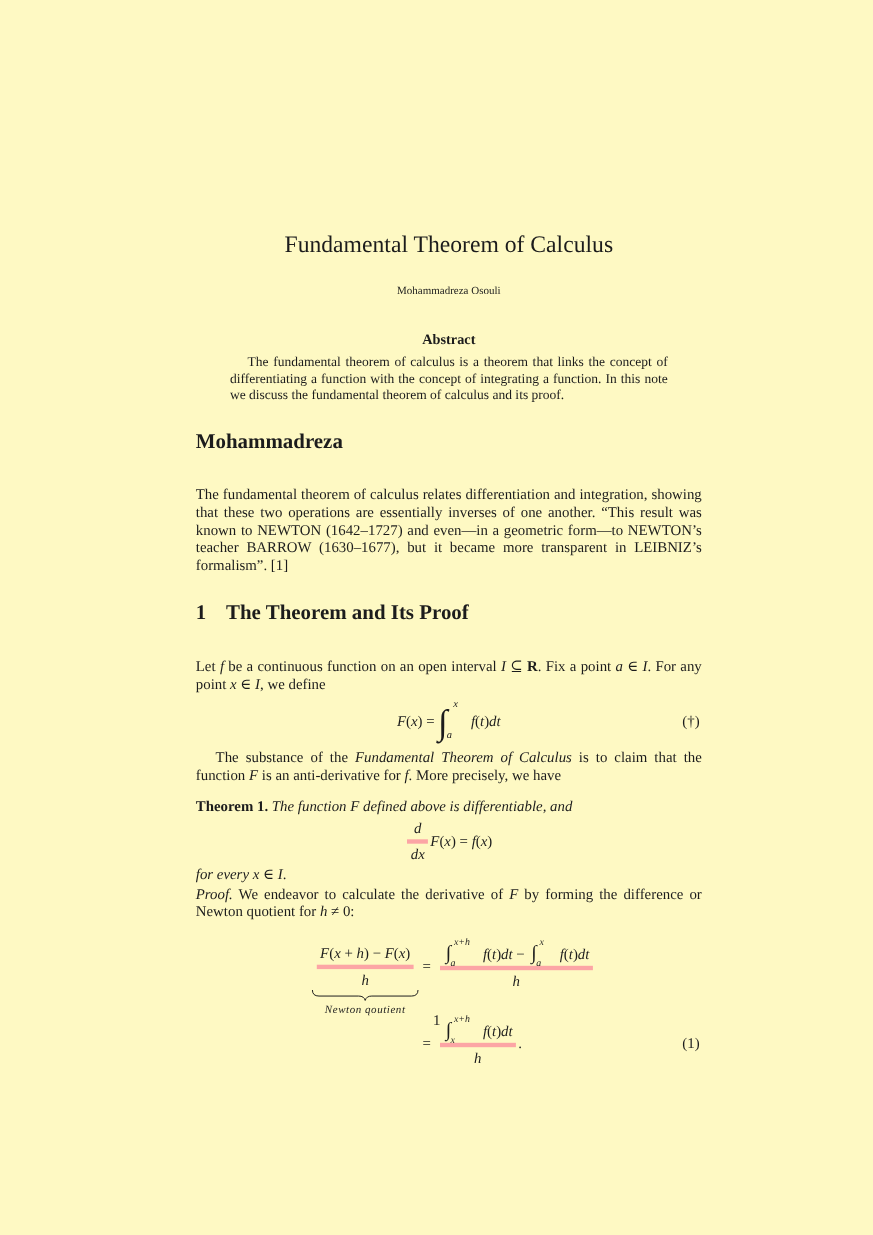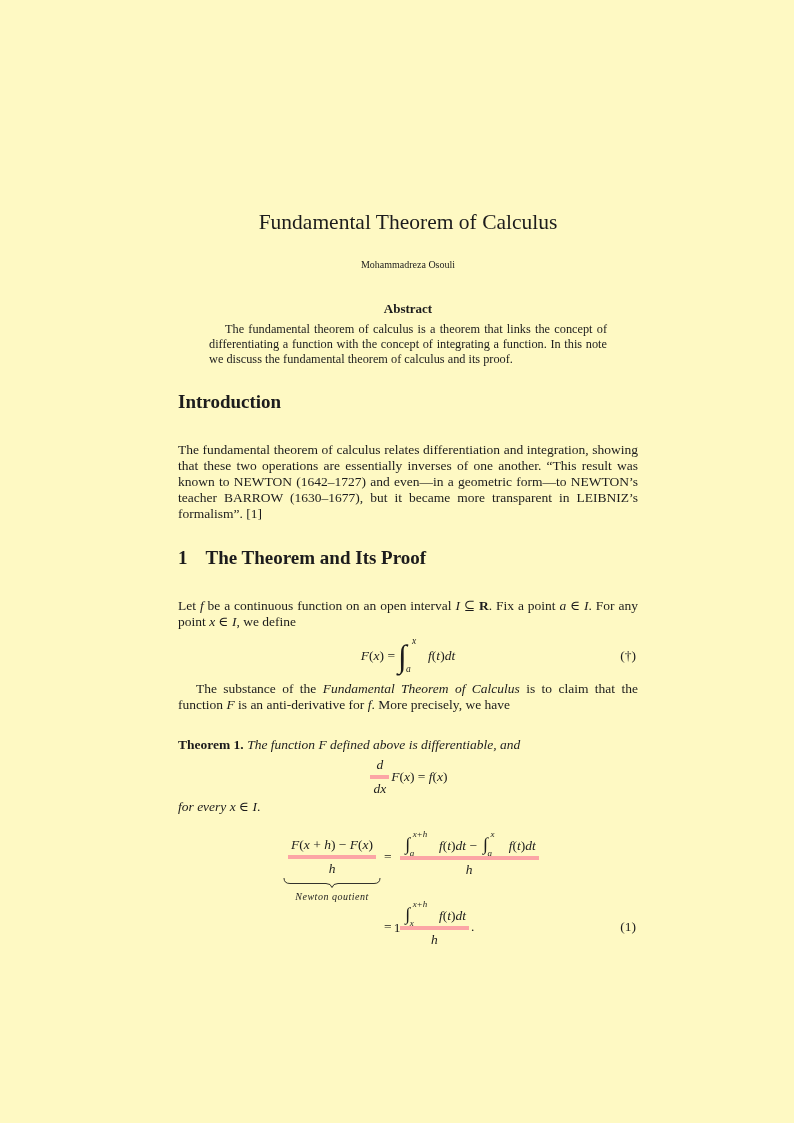--- a/index.html
+++ b/index.html
@@ -58,42 +58,42 @@
   .align-line.second { margin-top:27px; }
   .align-lhs { width:200px; display:flex; justify-content:flex-end; }
   .align-rhs { display:flex; align-items:center; }
   .eq-eq { margin:0 6px; }
 
   .ub-wrap { position:relative; display:inline-flex; }
   .ub-below { position:absolute; top:100%; left:50%; transform:translateX(-50%); margin-top:1px;
               display:flex; flex-direction:column; align-items:center; }
   .ub-label { margin-top:1px; font-size:10px; font-style:italic; white-space:nowrap; letter-spacing:0.5px; }
 
-  .theorem-line { margin-top:24px; }
+  .theorem-line { margin-top:12px; }
   .thm-label { font-weight:bold; }
   .proof-para { margin-top:2px; }
   .eq-mid { margin-top:6px; margin-bottom:4px; }
 
   .page-number { position:absolute; top:920px; left:0; width:100%; text-align:center; }
 </style>
 </head>
 <body>
 
 <div class="page">
   <div class="content">
 
     <div class="doc-title">Fundamental Theorem of Calculus</div>
     <div class="doc-author">Mohammadreza Osouli</div>
 
     <div class="abs-heading">Abstract</div>
     <div class="abs-text">
       <div class="para-first">The fundamental theorem of calculus is a theorem that links the concept of differentiating a function with the concept of integrating a function. In this note we discuss the fundamental theorem of calculus and its proof.</div>
     </div>
 
-    <div class="sec-heading">Introduction</div>
+    <div class="sec-heading">Mohammadreza</div>
     <p class="para">The fundamental theorem of calculus relates differentiation and integration, showing that these two operations are essentially inverses of one another. “This result was known to NEWTON (1642–1727) and even—in a geometric form—to NEWTON’s teacher BARROW (1630–1677), but it became more transparent in LEIBNIZ’s formalism”. [1]</p>
 
     <div class="sec-heading">
       <span class="sec-num">1</span><span>The Theorem and Its Proof</span>
     </div>
 
     <p class="para"><span>Let </span><span class="seg-i">f</span><span> be a continuous function on an open interval </span><span class="seg-i">I</span><span> ⊆ </span><span class="seg-b">R</span><span>. Fix a point </span><span class="seg-i">a</span><span> ∈ </span><span class="seg-i">I</span><span>. For any point </span><span class="seg-i">x</span><span> ∈ </span><span class="seg-i">I</span><span>, we define</span></p>
 
     <div class="eqrow" style="margin-top:5px; height:42px;">
       <span class="eq-body">
@@ -119,20 +119,23 @@
         <span class="frac">
           <span class="fnum"><span class="seg-i">d</span></span>
           <span class="fden"><span class="seg-i">dx</span></span>
         </span>
         <span><span class="seg-i">F</span><span>(</span><span class="seg-i">x</span><span>) = </span><span class="seg-i">f</span><span>(</span><span class="seg-i">x</span><span>)</span></span>
       </span>
     </div>
 
     <div style="margin-top:4px;"><span class="seg-i">for every </span><span class="seg-i">x</span><span> ∈ </span><span class="seg-i">I</span><span>.</span></div>
 
+    <p class="para proof-para">
+      <span class="seg-i">Proof.</span><span><span> We endeavor to calculate the derivative of </span><span class="seg-i">F</span><span> by forming the difference or Newton quotient for </span><span class="seg-i">h</span><span> ≠ 0:</span></span>
+    </p>
 
     <div class="align">
       <div class="align-line">
         <div class="align-lhs">
           <span class="ub-wrap">
             <span class="frac">
               <span class="fnum"><span class="seg-i">F</span><span>(</span><span class="seg-i">x</span><span> + </span><span class="seg-i">h</span><span>) − </span><span class="seg-i">F</span><span>(</span><span class="seg-i">x</span><span>)</span></span>
               <span class="fden"><span class="seg-i">h</span></span>
             </span>
             <span class="ub-below">

